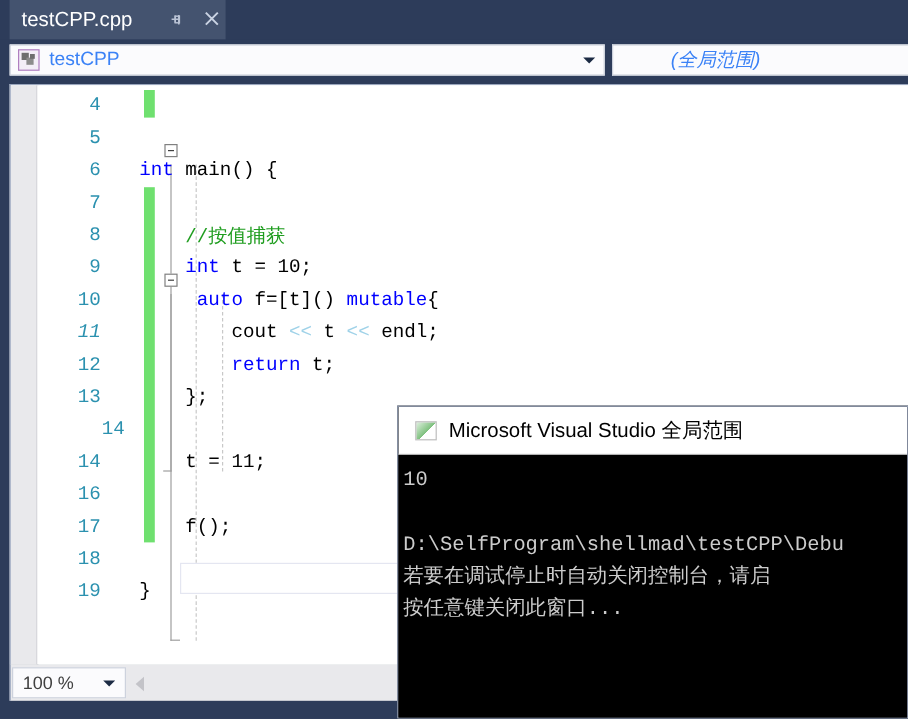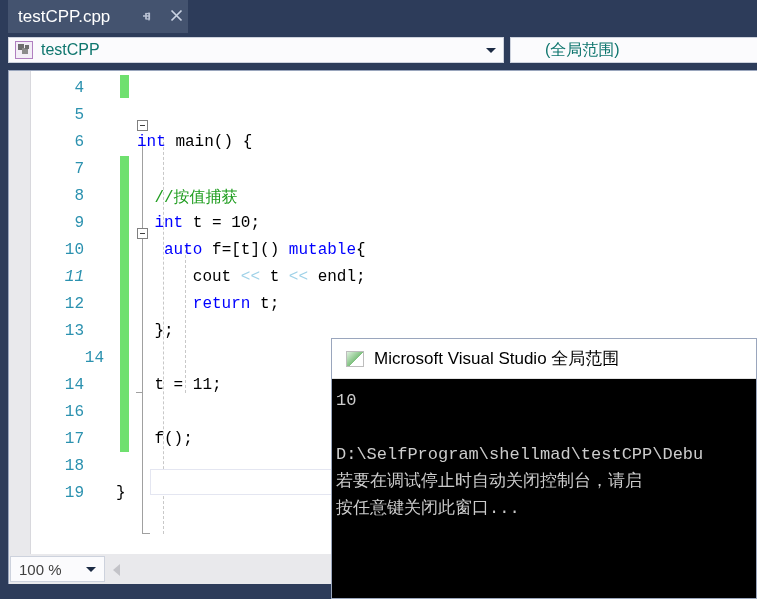--- a/index.html
+++ b/index.html
@@ -65,26 +65,26 @@
     width: 18px; height: 18px;
     margin-left: 6px;
     border: 1px solid #b07fc0;
     background: #f3eef7;
     position: relative;
     box-sizing: border-box;
     flex: none;
   }
   .combo-text {
     font-size: 16px;
-    color: #0f766e;
+    color: #3b82f6;
     margin-left: 8px;
     white-space: nowrap;
     font-family: "Liberation Sans", sans-serif;
   }
-  .combo-text.indent { margin-left: 34px; }
+  .combo-text.indent { margin-left: 48px; font-style: italic; }
   .combo-arrow {
     position: absolute; right: 7px; top: 10px;
     width: 0; height: 0;
     border-left: 5px solid transparent;
     border-right: 5px solid transparent;
     border-top: 5px solid #1c2b44;
   }
 
   
   .editor-outer {
@@ -323,21 +323,21 @@
       <div class="guide" style="left:153px;top:174px;height:148px;"></div>
 
       <div class="fold-box" style="left:105px;top:49px;"></div>
       <div class="fold-box" style="left:105px;top:157px;"></div>
 
       <div class="curline" style="left:118px;top:398px;width:600px;height:26px;"></div>
 
       <div id="lines-host">
           <div class="line" style="top: 4px;"><span class="lineno" style="top: 4px;">4</span><span class="code" style="top: 4px;"></span></div>
           <div class="line" style="top: 31px;"><span class="lineno" style="top: 4px;">5</span><span class="code" style="top: 4px;"></span></div>
-          <div class="line" style="top: 58px;"><span class="lineno" style="top: 4px;">6</span><span class="code" style="top: 4px; margin-left: 21px;"><span class="kw">int</span><span> main() {</span></span></div>
+          <div class="line" style="top: 58px;"><span class="lineno" style="top: 4px;">6</span><span class="code" style="top: 4px;"><span class="kw">int</span><span> main() {</span></span></div>
           <div class="line" style="top: 85px;"><span class="lineno" style="top: 4px;">7</span><span class="code" style="top: 4px;"></span></div>
           <div class="line" style="top: 112px;"><span class="lineno" style="top: 4px;">8</span><span class="code" style="top: 4px;"><span class="com">    //按值捕获</span></span></div>
           <div class="line" style="top: 139px;"><span class="lineno" style="top: 4px;">9</span><span class="code" style="top: 4px;"><span>    </span><span class="kw">int</span><span> t = 10;</span></span></div>
           <div class="line" style="top: 166px;"><span class="lineno" style="top: 4px;">10</span><span class="code" style="top: 4px;"><span>     </span><span class="kw">auto</span><span> f=[t]() </span><span class="kw">mutable</span><span>{</span></span></div>
           <div class="line" style="top: 193px;"><span class="lineno" style="top: 4px; font-style: italic;">11</span><span class="code" style="top: 4px;"><span>        cout </span><span class="op">&lt;&lt;</span><span> t </span><span class="op">&lt;&lt;</span><span> endl;</span></span></div>
           <div class="line" style="top: 220px;"><span class="lineno" style="top: 4px;">12</span><span class="code" style="top: 4px;"><span>        </span><span class="kw">return</span><span> t;</span></span></div>
           <div class="line" style="top: 247px;"><span class="lineno" style="top: 4px;">13</span><span class="code" style="top: 4px;"><span>    };</span></span></div>
           <div class="line" style="top: 274px;"><span class="lineno" style="top: 4px; margin-left: 20px;">14</span><span class="code" style="top: 4px;"></span></div>
           <div class="line" style="top: 301px;"><span class="lineno" style="top: 4px;">14</span><span class="code" style="top: 4px;"><span>    t = 11;</span></span></div>
           <div class="line" style="top: 328px;"><span class="lineno" style="top: 4px;">16</span><span class="code" style="top: 4px;"></span></div>

